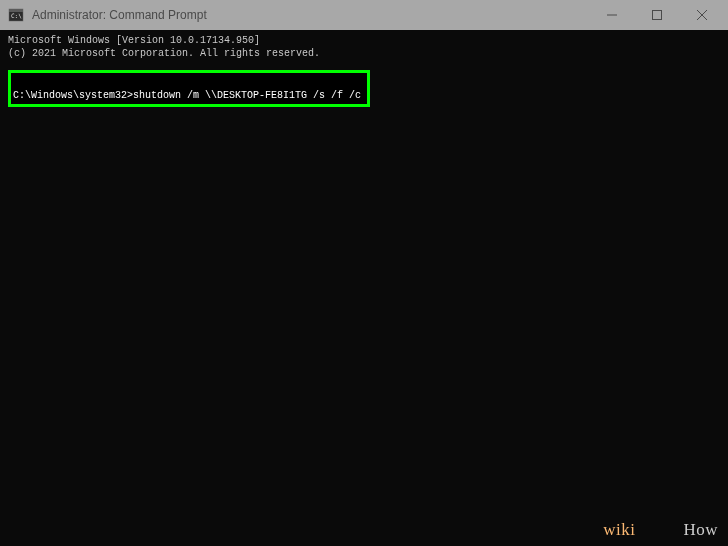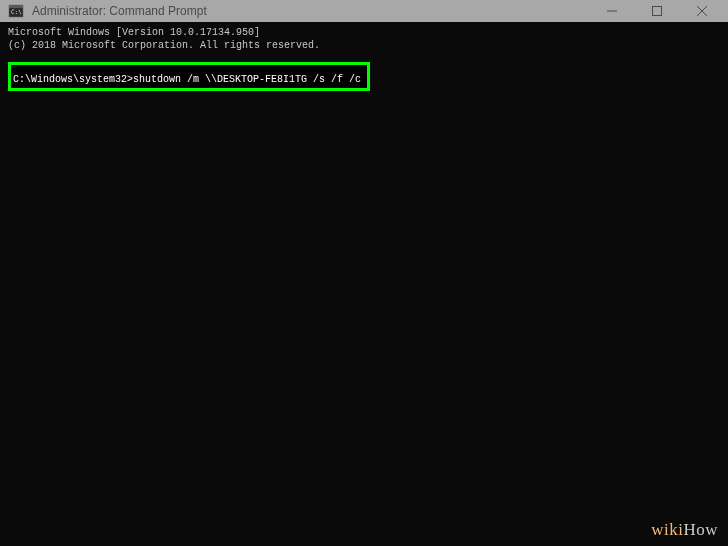--- a/index.html
+++ b/index.html
@@ -5,21 +5,21 @@
     * { margin: 0; padding: 0; box-sizing: border-box; }
     html, body { width: 728px; height: 546px; overflow: hidden; background: #000; }
     .window {
       width: 728px;
       height: 546px;
       background: #0a0a0a;
       position: relative;
       font-family: Consolas, 'Courier New', monospace;
     }
     .titlebar {
-      height: 22px;
+      height: 30px;
       background: #a8a8a8;
       display: flex;
       align-items: center;
       padding: 0 4px;
       position: relative;
     }
     .titlebar-icon {
       width: 16px;
       height: 16px;
       margin: 0 8px 0 4px;
@@ -57,39 +57,39 @@
       line-height: 1.3;
     }
     .terminal-line {
       white-space: pre;
       display: block;
     }
     .highlighted-command {
       display: inline-block;
       background: #000;
       border: 3px solid #00ff00;
-      padding: 8px 6px 2px 2px;
+      padding: 16px 6px 2px 2px;
       margin-top: 10px;
       color: #ffffff;
     }
     .highlighted-command .prompt,
     .highlighted-command .cmd {
       white-space: pre;
     }
     .watermark {
       position: absolute;
       bottom: 6px;
       right: 10px;
       font-family: Georgia, 'Times New Roman', serif;
       font-size: 17px;
       color: #e5e5e5;
       letter-spacing: 0.5px;
     }
     .watermark .w1 { color: #fdba74; }
-    .watermark .w2 { color: #cccccc; }
+    .watermark .w2 { color: #cccccc; margin-left: 48px; }
   </style>
 </head>
 <body>
 
 <div class="window">
 
   <div class="titlebar">
     <span class="titlebar-icon">
       <svg viewBox="0 0 16 16">
           <rect x="1" y="2" width="14" height="12" fill="#2b2b2b" stroke="#666" stroke-width="0.5"></rect>
@@ -113,21 +113,21 @@
         <svg viewBox="0 0 10 10">
             <line x1="0" y1="0" x2="10" y2="10" stroke="#4a4a4a" stroke-width="1"></line>
             <line x1="10" y1="0" x2="0" y2="10" stroke="#4a4a4a" stroke-width="1"></line>
           </svg>
       </div>
     </div>
   </div>
 
   <div class="terminal-body">
     <span class="terminal-line">Microsoft Windows [Version 10.0.17134.950]</span>
-    <span class="terminal-line">(c) 2018 Microsoft Corporation. All rights reserved.</span>
+    <span class="terminal-line">(c) 2021 Microsoft Corporation. All rights reserved.</span>
     <div class="highlighted-command">
       <span class="prompt">C:\Windows\system32&gt;</span><span class="cmd">shutdown /m \\DESKTOP-FE8I1TG /s /f /c</span>
     </div>
   </div>
 
   <div class="watermark">
     <span class="w1">wiki</span><span class="w2">How</span>
   </div>
 
 </div>

